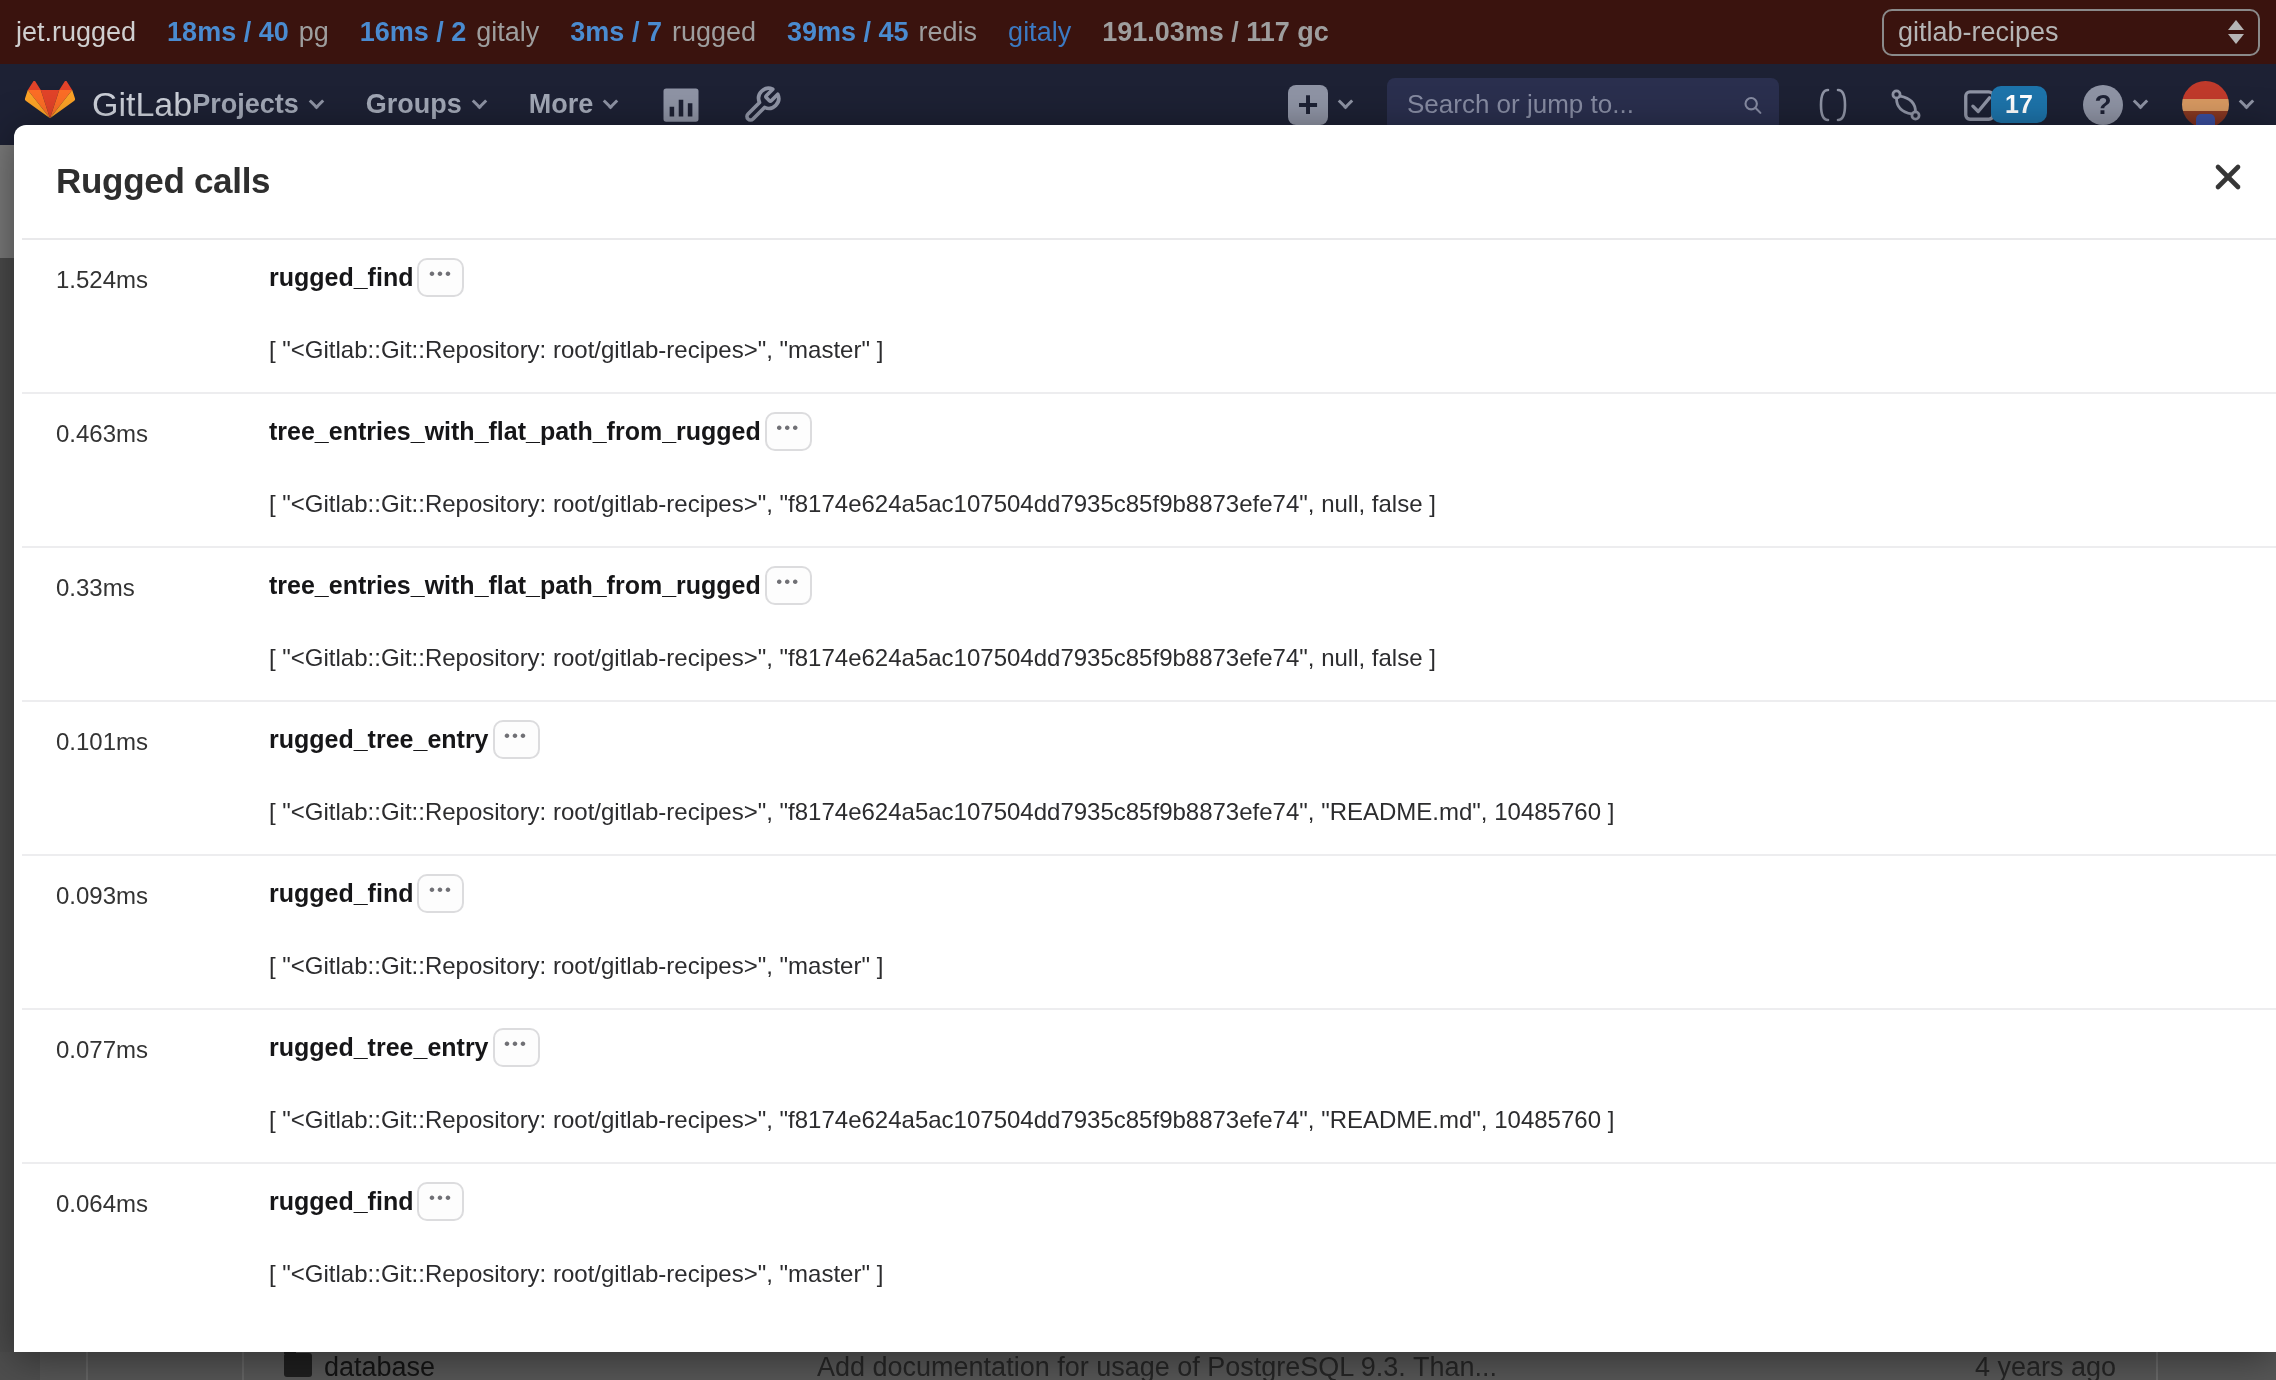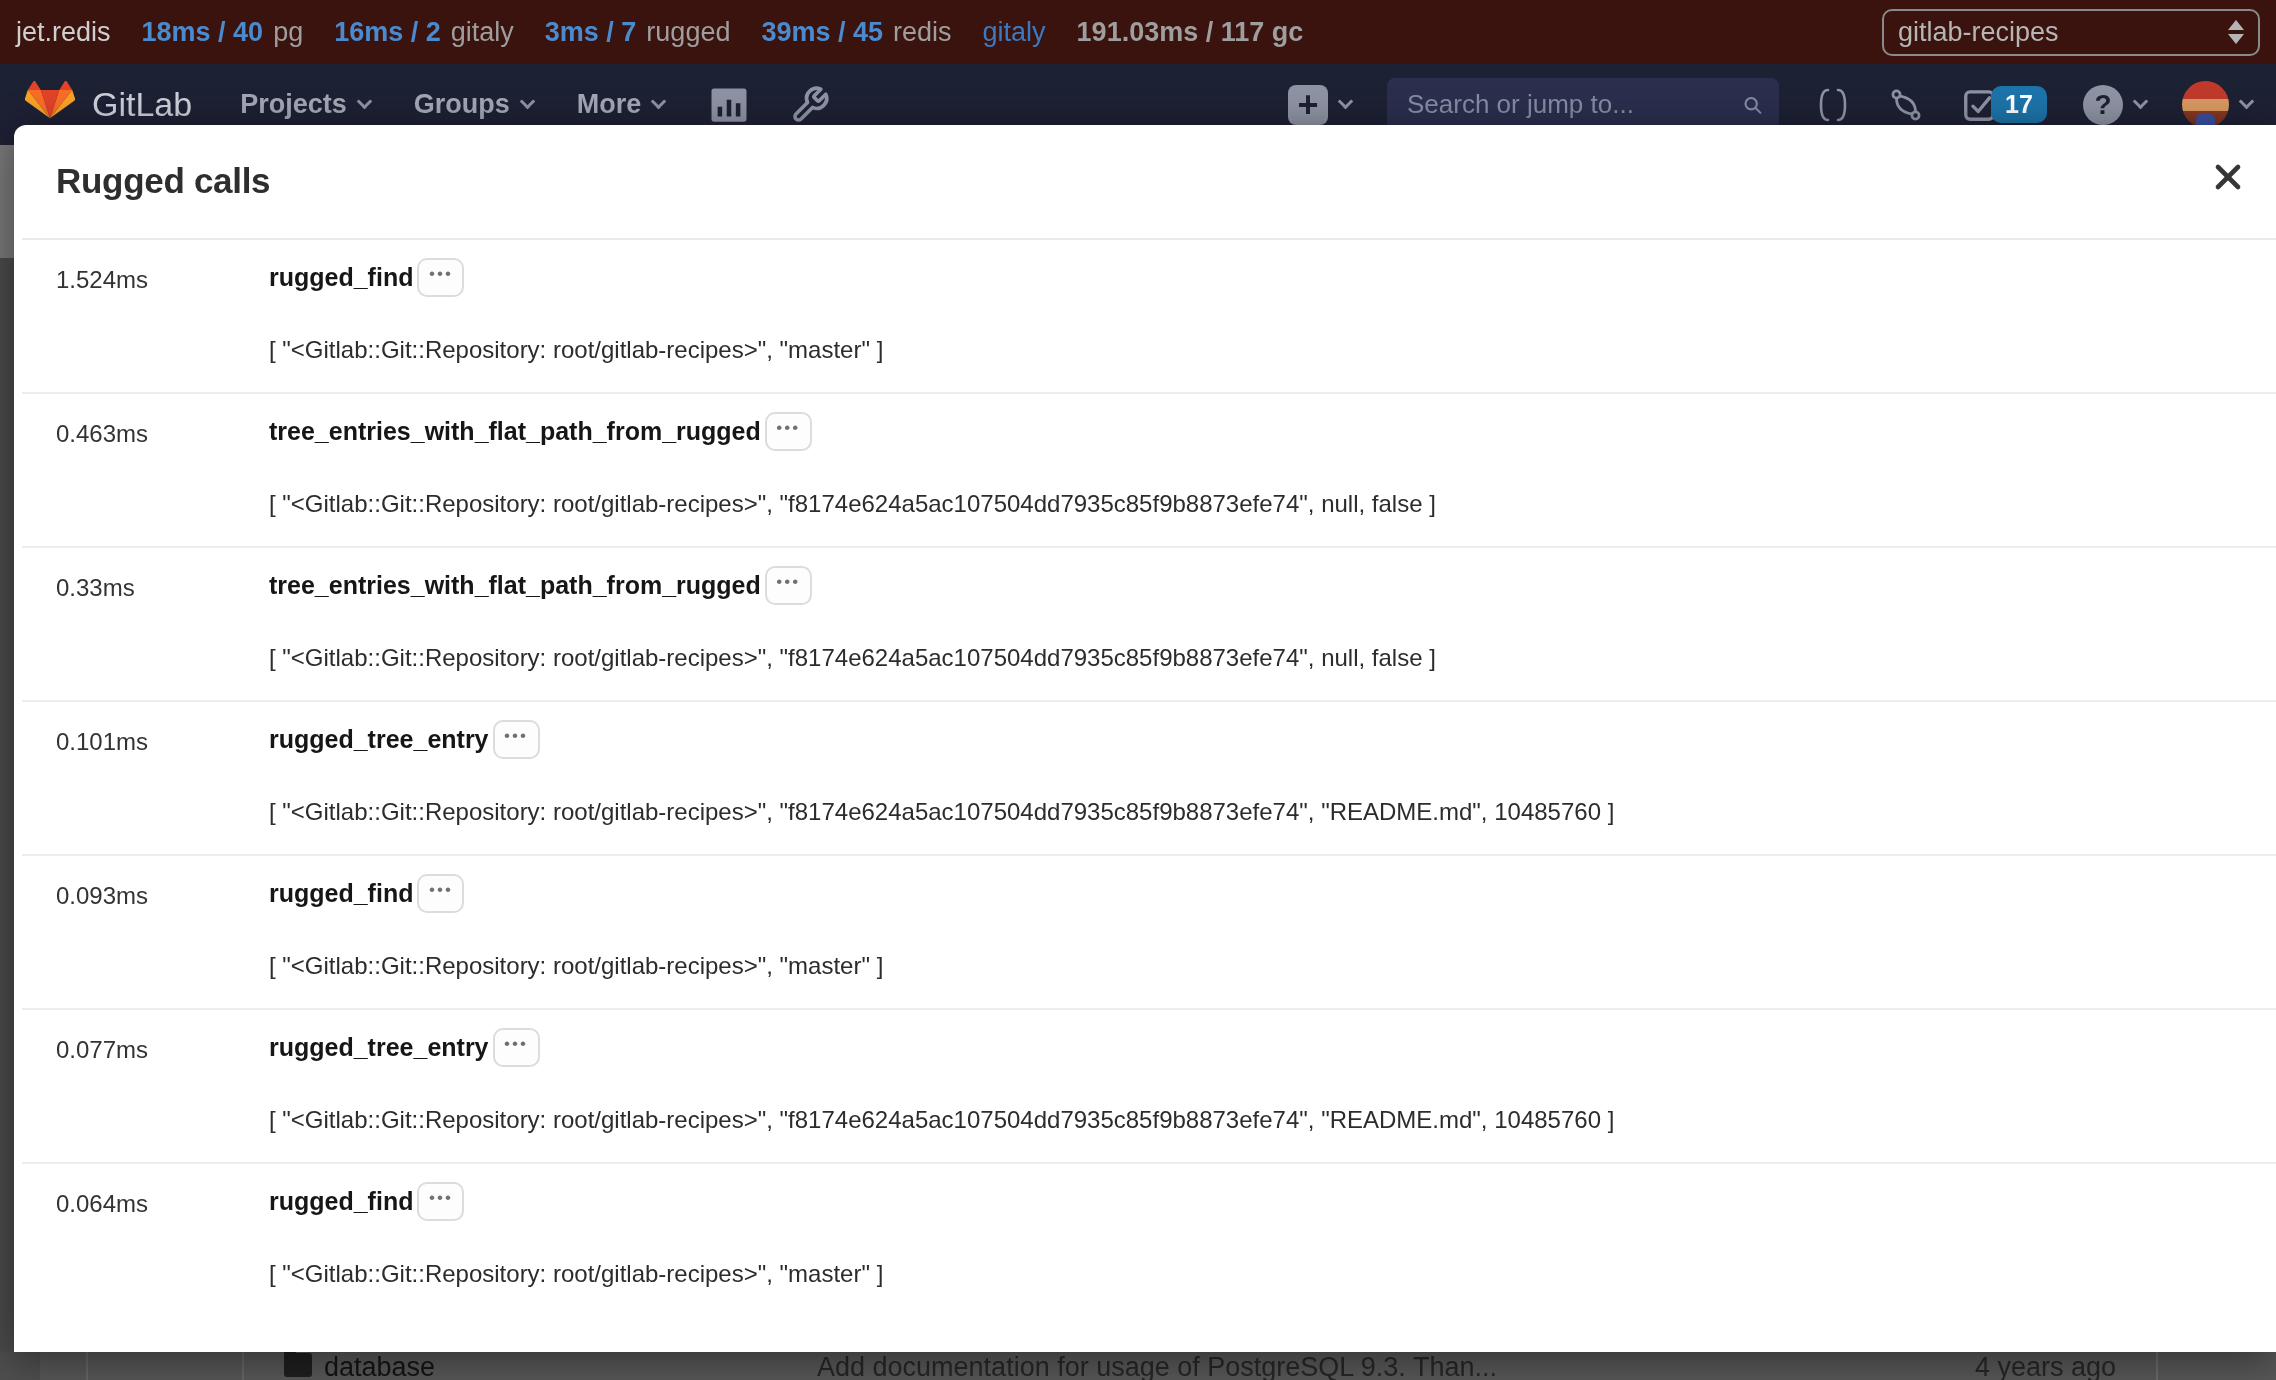--- a/index.html
+++ b/index.html
@@ -24,21 +24,21 @@
   .updown { display:flex; flex-direction:column; gap:4px; align-items:center; }
   .updown .tri-up { width:0; height:0; border-left:8px solid transparent;
                     border-right:8px solid transparent; border-bottom:10px solid #b5b5b5; }
   .updown .tri-dn { width:0; height:0; border-left:8px solid transparent;
                     border-right:8px solid transparent; border-top:10px solid #b5b5b5; }
 
   
   .navbar { position:absolute; left:0; top:64px; width:2276px; height:81px;
             background:#1d2134; display:flex; align-items:center; padding:0 24px; }
   .brand-logo { width:52px; height:48px; margin-right:16px; }
-  .brand-name { color:#ccd0d9; font-size:34px; margin-right:48px; }
+  .brand-name { color:#ccd0d9; font-size:34px; }
   .nav-item { display:flex; align-items:center; gap:12px; margin-right:44px;
               color:#a2a8b6; font-size:27px; font-weight:700; cursor:pointer; }
   .chev { width:11px; height:11px; border-right:3px solid #8f94a5;
           border-bottom:3px solid #8f94a5; transform:rotate(45deg); margin-top:-6px; }
   .nav-icon { margin-right:40px; display:flex; align-items:center; cursor:pointer; }
   .nav-right { margin-left:auto; display:flex; align-items:center; gap:36px; }
   .plus-box { width:40px; height:40px; background:#8f94a5; border-radius:8px;
               color:#1d2134; font-size:36px; font-weight:700; display:flex;
               align-items:center; justify-content:center; line-height:0; }
   .plus-group { display:flex; align-items:center; gap:12px; cursor:pointer; }
@@ -97,21 +97,21 @@
               justify-content:center; font-size:17px; letter-spacing:2px; cursor:pointer;
               padding-bottom:6px; }
   .row .args { position:absolute; left:247px; top:96px; font-size:24px; color:#2c2c2e; }
 </style>
 </head>
 <body>
 
 <div class="stage">
 
   <div class="perf-bar">
-    <span class="perf-host">jet.redis</span>
+    <span class="perf-host">jet.rugged</span>
     <span class="perf-metric">
       <span class="v">18ms / 40</span>
       <span class="l">pg</span>
     </span>
     <span class="perf-metric">
       <span class="v">16ms / 2</span>
       <span class="l">gitaly</span>
     </span>
     <span class="perf-metric">
       <span class="v">3ms / 7</span>

